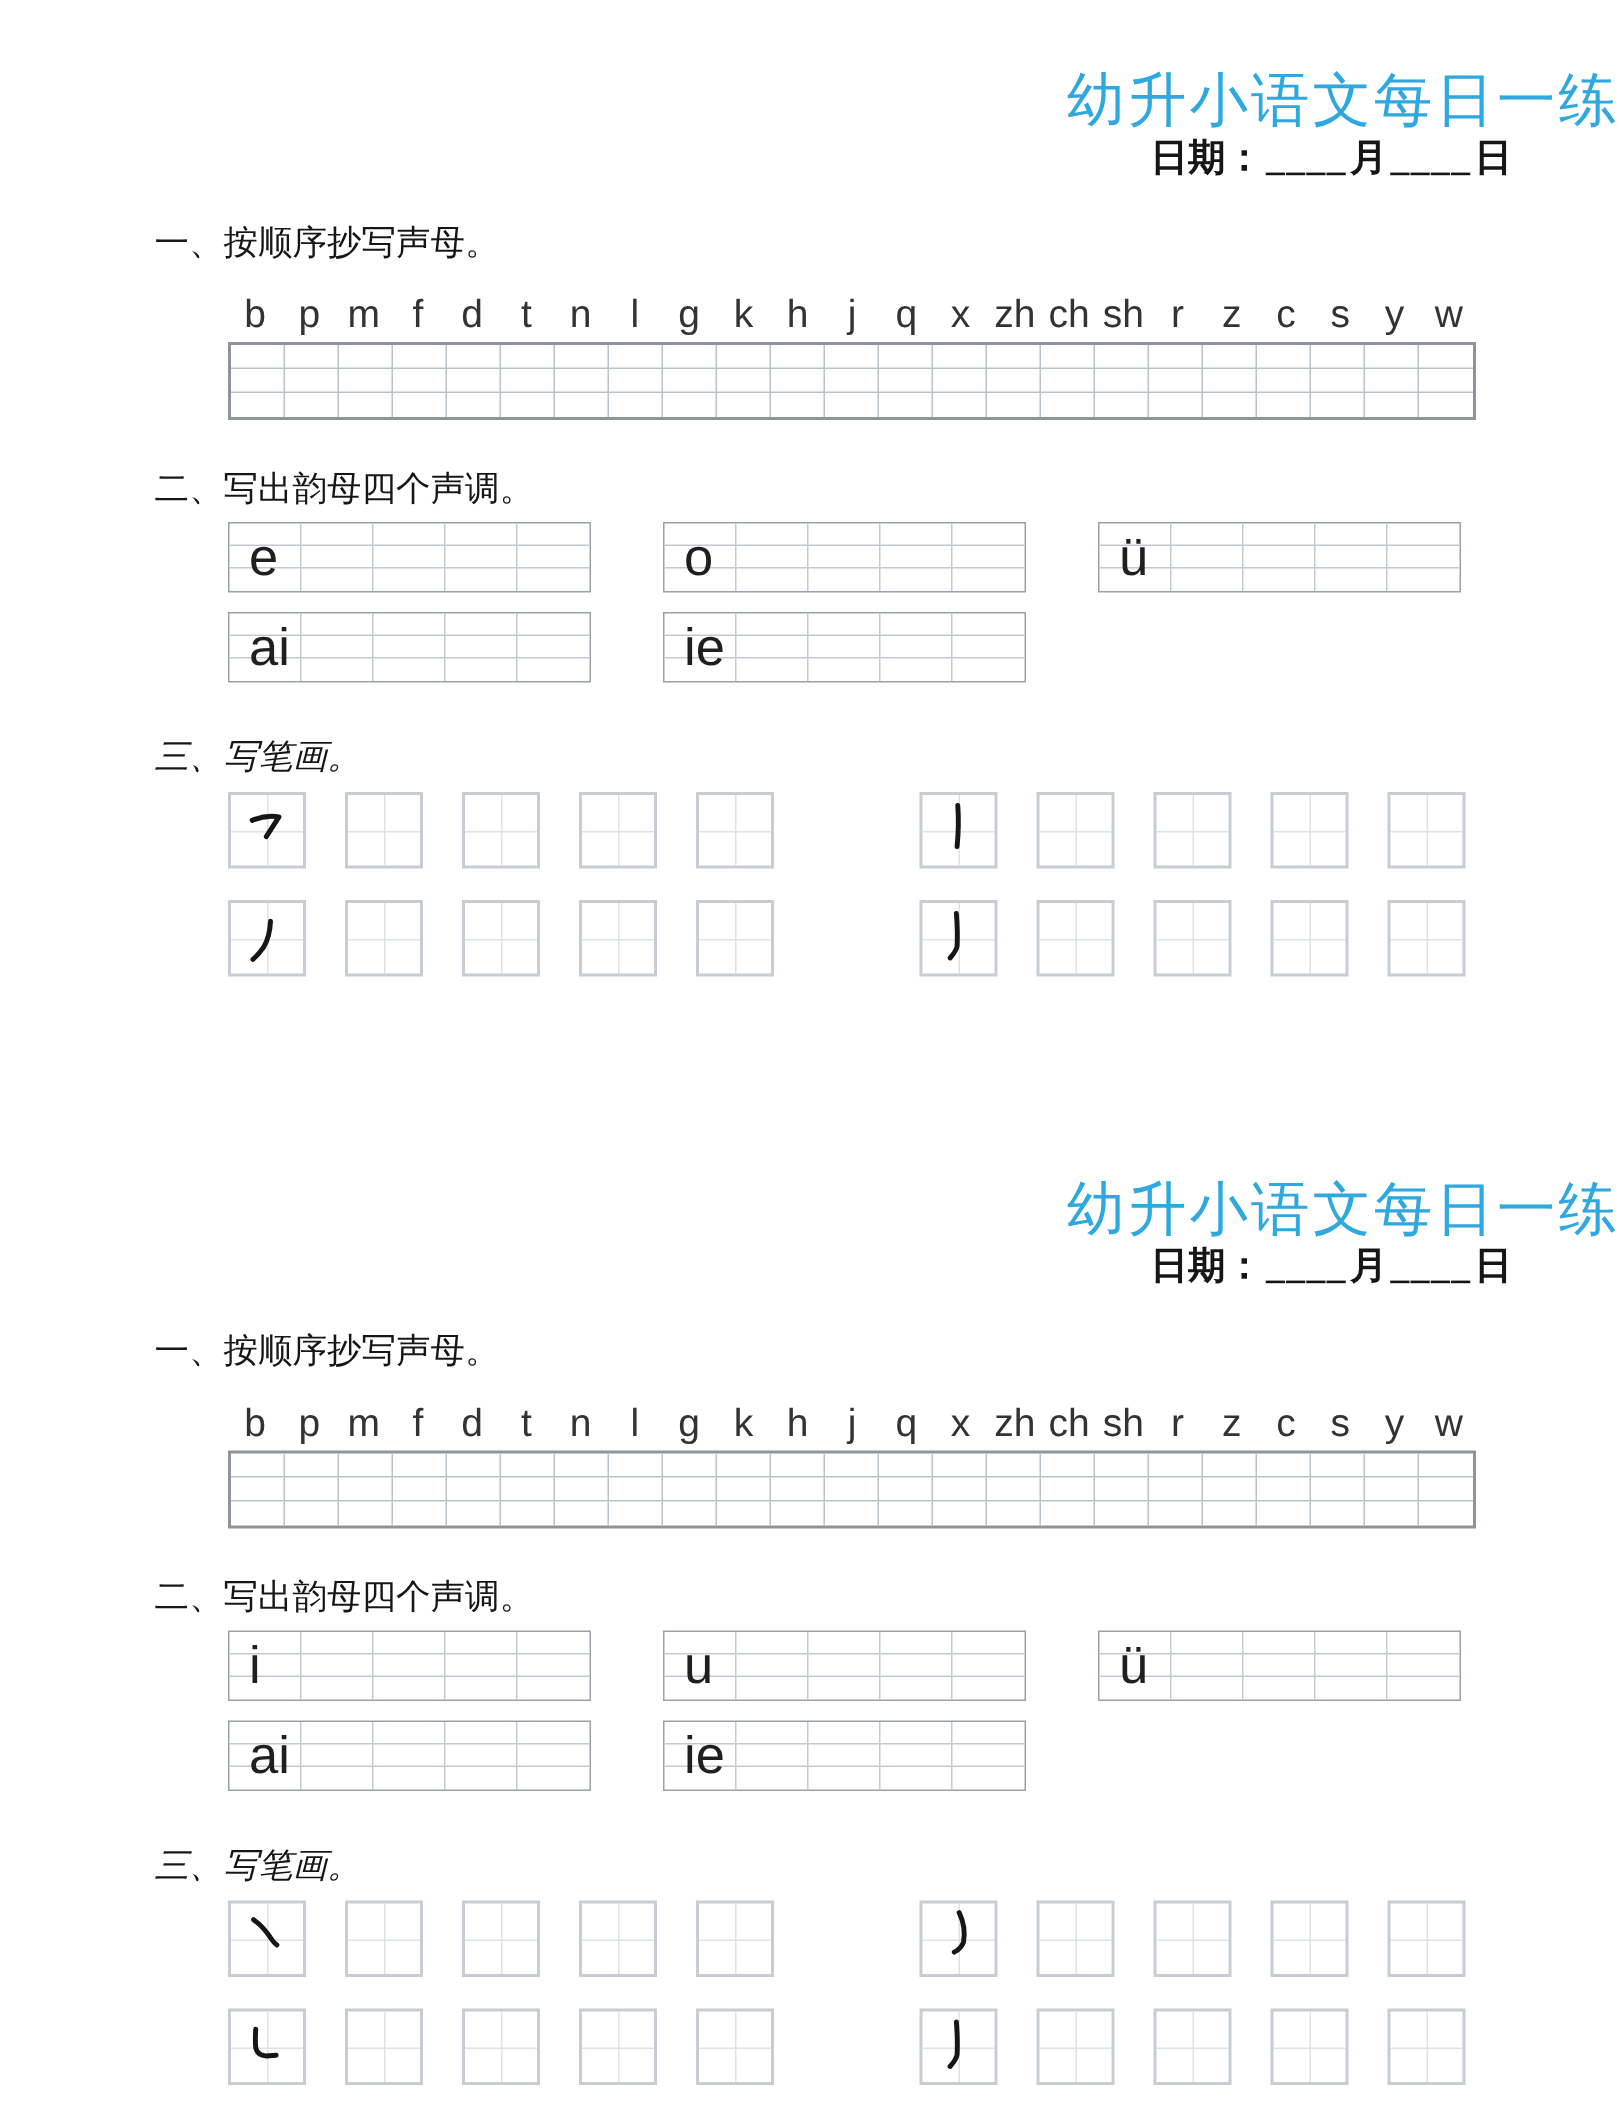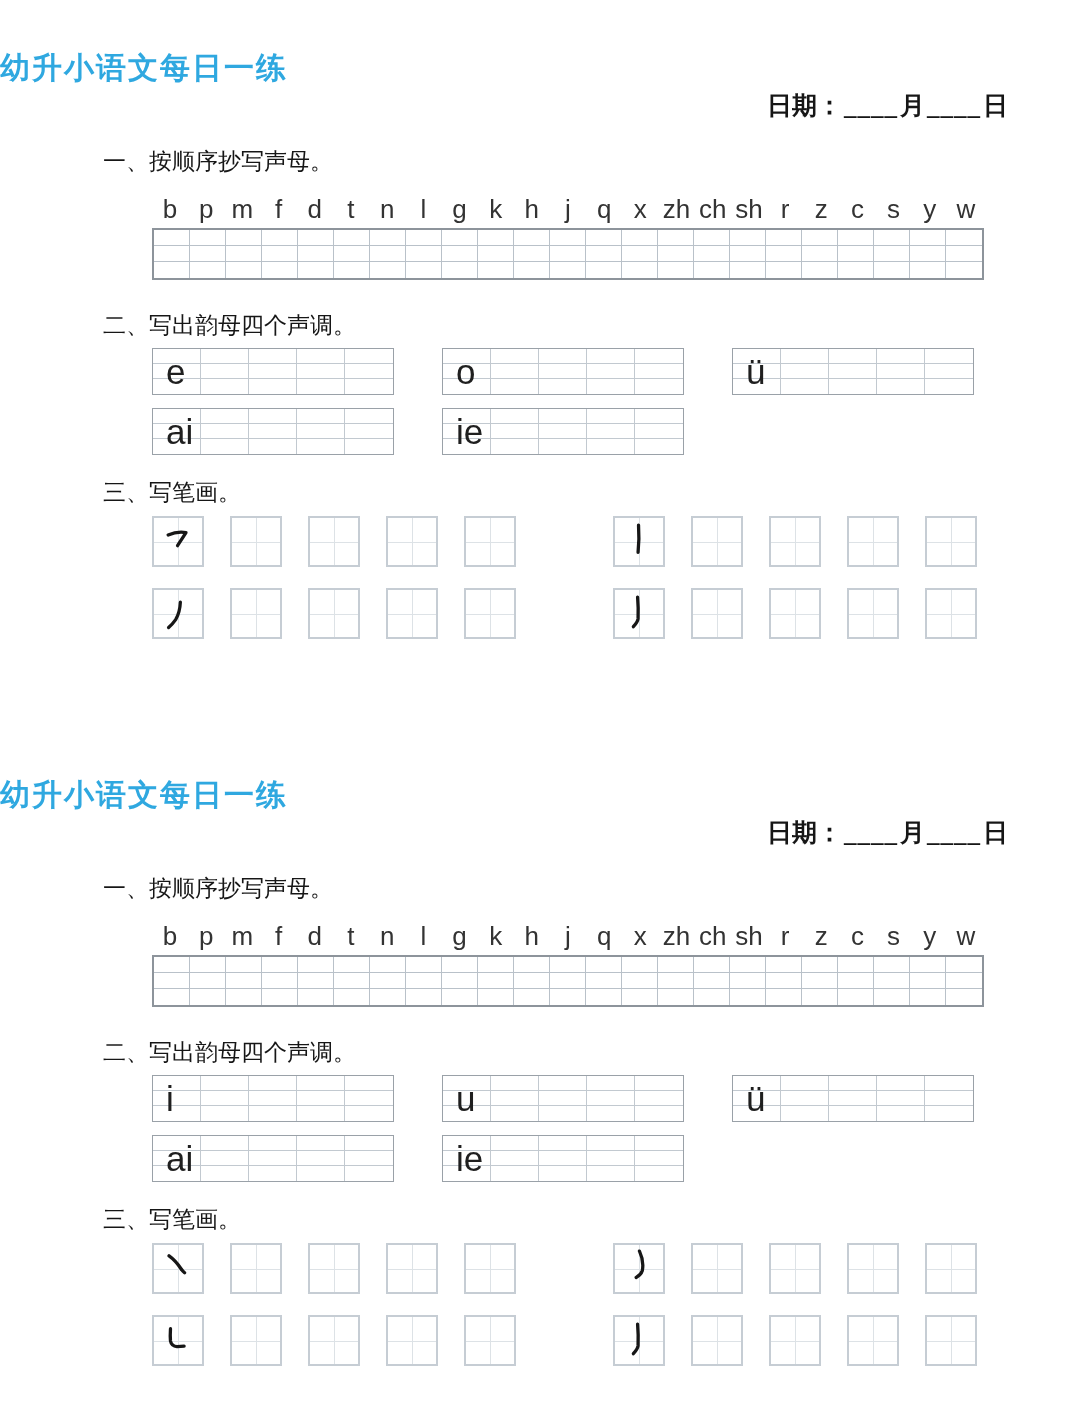--- a/index.html
+++ b/index.html
@@ -6,33 +6,33 @@
   body{
     width:1080px;height:1403px;background:#ffffff;overflow:hidden;
     font-family:"Liberation Serif", serif;color:#1c1c1c;
     --accent:#2fa8e0;
   }
   .sheet{position:relative;}
   .sheet[data-sheet="0"]{padding-top:44px;}
   .sheet[data-sheet="1"]{margin-top:132px;}
 
   .title{
-    margin:0;height:48px;line-height:48px;text-align:left;
-    font-family:"Liberation Sans", sans-serif;font-weight:bold;
-    font-size:30px;letter-spacing:2px;color:var(--accent);
+    margin:0;height:48px;line-height:48px;text-align:right;
+    font-family:"Liberation Sans", sans-serif;font-weight:normal;
+    font-size:39px;letter-spacing:2px;color:var(--accent);
   }
   .date-row{
     height:28px;line-height:28px;text-align:right;padding-right:72px;
     font-size:25px;color:#161616;white-space:nowrap;font-weight:bold;
   }
   .date-row .blank{padding:0 2px;letter-spacing:1px;}
 
   .sec-label{margin:28px 0 0 103px;height:28px;line-height:28px;font-size:23px;color:#161616;}
   .sec-label.s2{margin-top:32px;}
-  .sec-label.s3{margin-top:24px;}
+  .sec-label.s3{margin-top:36px;font-style:italic;}
 
   .initials-row{
     margin:18px 0 0 152px;width:832px;height:30px;
     display:grid;grid-template-columns:repeat(23,1fr);
   }
   .initial{
     font-family:"Liberation Sans", sans-serif;font-size:26px;line-height:30px;
     color:#333;text-align:center;
   }
   .big-grid{

